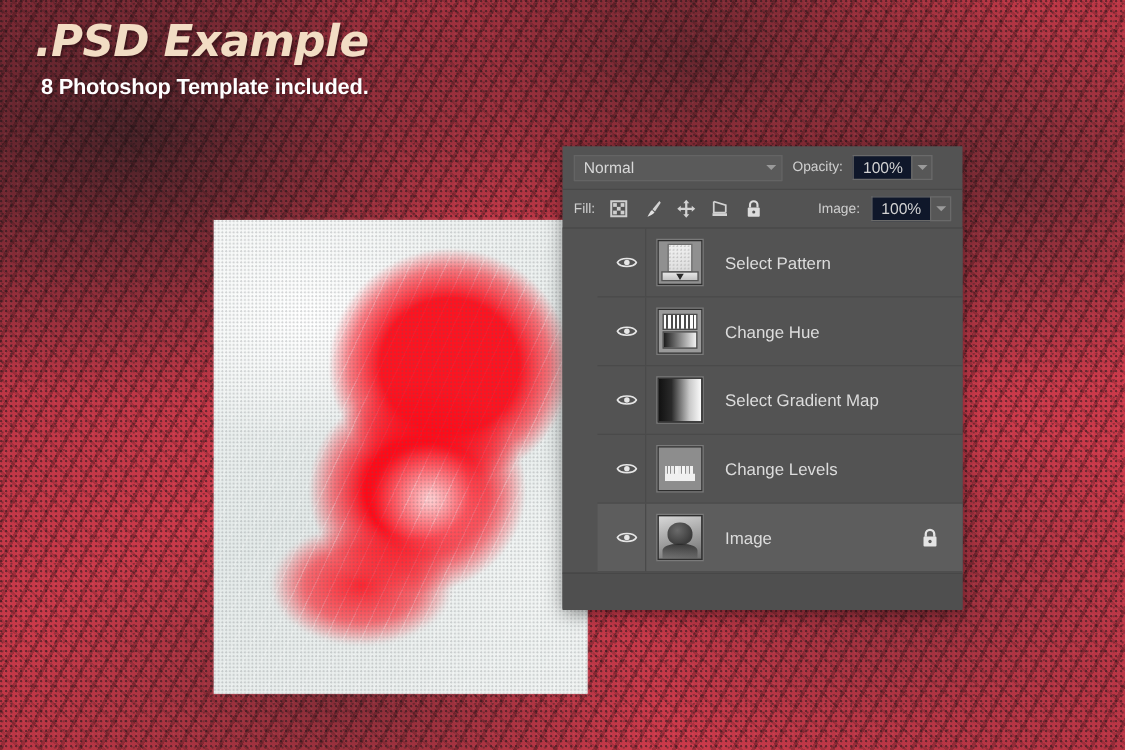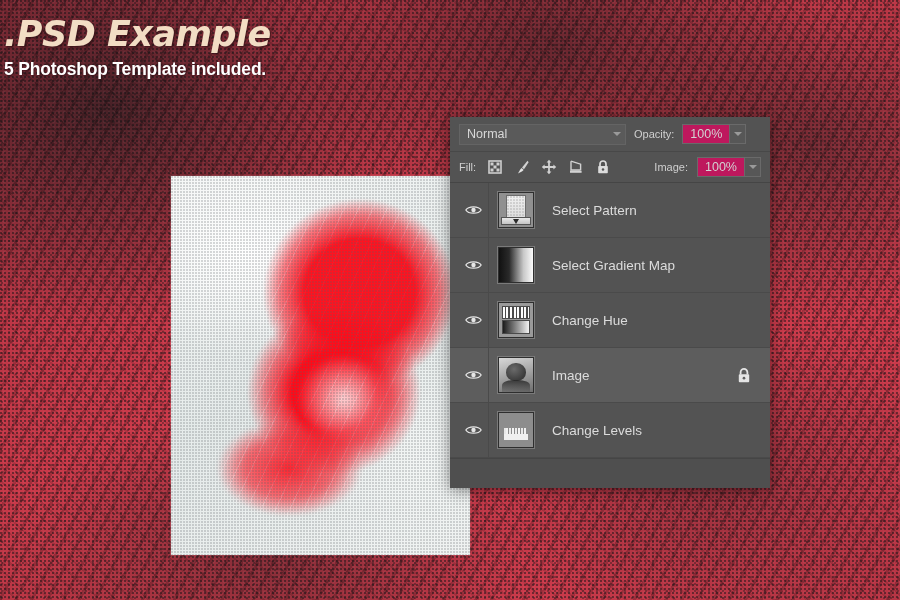--- a/index.html
+++ b/index.html
@@ -51,21 +51,21 @@
       radial-gradient(circle at 4px 2px, rgba(245,235,235,0.07) 0.6px, transparent 0.9px);
     background-size: 4px 4px, 7px 7px, 5px 5px;
     opacity: .9;
   }
   .bg-vignette {
     position: absolute; inset: 0;
     background: radial-gradient(ellipse 110% 110% at 50% 45%, rgba(0,0,0,0) 55%, rgba(18,14,16,0.38) 100%);
   }
 
   
-  .headline-wrap { position: absolute; left: 4px; top: 16px; }
+  .headline-wrap { position: absolute; left: 28px; top: 16px; text-align: right; }
   .headline {
     font-family: "DejaVu Sans", sans-serif;
     font-size: 35px;
     font-weight: 700;
     font-style: italic;
     letter-spacing: -0.5px;
     color: #f2ddc4;
     text-shadow:
       1px 1px 0 rgba(60,20,26,0.55),
       2px 2px 2px rgba(40,14,18,0.35);
@@ -180,21 +180,21 @@
     border-right: 4px solid transparent;
     border-top: 4px solid #9a9a9a;
   }
   .fld-label {
     font-size: 11px;
     color: #cfcfcf;
     white-space: nowrap;
   }
   .num-box {
     width: 47px; height: 20px;
-    background: #be185d;
+    background: #0f172a;
     border: 1px solid #6a6a6a;
     border-right: none;
     display: flex; align-items: center; justify-content: center;
     color: #d2d2d2;
     font-size: 12.5px;
   }
   .num-stepper {
     width: 17px; height: 20px;
     background: #575757;
     border: 1px solid #6a6a6a;
@@ -207,21 +207,21 @@
     align-items: center;
     height: 31px;
     padding: 0 9px;
     gap: 9px;
     border-bottom: 1px solid #454545;
   }
   .lock-icons { display: flex; align-items: center; gap: 11px; margin-left: 2px; }
   .lock-icon { width: 16px; height: 16px; display: block; }
   .lock-spacer { flex: 1; }
 
-  .ps-layers { background: #535353; }
+  .ps-layers { background: #535353; padding-left: 28px; }
   .layer-row {
     position: relative;
     display: flex;
     align-items: center;
     height: 55px;
     border-bottom: 1px solid #4a4a4a;
     padding-left: 8px;
   }
   .layer-row.selected { background: #5d5d5d; }
   .eye-cell {
@@ -370,21 +370,21 @@
 
 <div id="stage">
 
   <div class="bg-base"></div>
   <div class="bg-smear"></div>
   <div class="bg-noise"></div>
   <div class="bg-vignette"></div>
 
   <div class="headline-wrap">
     <div class="headline">.PSD Example</div>
-    <div class="subhead">5 Photoshop Template included.</div>
+    <div class="subhead">8 Photoshop Template included.</div>
   </div>
 
   <div class="artwork">
     <div class="art-paper"></div>
     <div class="art-red-a"></div>
     <div class="art-red-b"></div>
     <div class="art-red-c"></div>
     <div class="art-red-d"></div>
     <div class="art-streaks"></div>
     <div class="art-grain"></div>
@@ -475,40 +475,56 @@
 
       <div class="layer-row">
         <div class="thumb-divider"></div>
         <div class="eye-cell">
           <svg class="eye-icon" viewBox="0 0 20 14">
             <path d="M1 7 C4 2 16 2 19 7 C16 12 4 12 1 7 Z" fill="none" stroke="#e6e6e6" stroke-width="1.5"></path>
             <circle cx="10" cy="7" r="2.6" fill="#e6e6e6"></circle>
           </svg>
         </div>
         <div class="thumb-cell">
-          <div class="th th-grad"></div>
-        </div>
-        <div class="layer-name">Select Gradient Map</div>
+          <div class="th th-hue">
+            <div class="bars"></div>
+            <div class="band"></div>
+          </div>
+        </div>
+        <div class="layer-name">Change Hue</div>
       </div>
 
       <div class="layer-row">
         <div class="thumb-divider"></div>
         <div class="eye-cell">
           <svg class="eye-icon" viewBox="0 0 20 14">
             <path d="M1 7 C4 2 16 2 19 7 C16 12 4 12 1 7 Z" fill="none" stroke="#e6e6e6" stroke-width="1.5"></path>
             <circle cx="10" cy="7" r="2.6" fill="#e6e6e6"></circle>
           </svg>
         </div>
         <div class="thumb-cell">
-          <div class="th th-hue">
-            <div class="bars"></div>
-            <div class="band"></div>
+          <div class="th th-grad"></div>
+        </div>
+        <div class="layer-name">Select Gradient Map</div>
+      </div>
+
+      <div class="layer-row">
+        <div class="thumb-divider"></div>
+        <div class="eye-cell">
+          <svg class="eye-icon" viewBox="0 0 20 14">
+            <path d="M1 7 C4 2 16 2 19 7 C16 12 4 12 1 7 Z" fill="none" stroke="#e6e6e6" stroke-width="1.5"></path>
+            <circle cx="10" cy="7" r="2.6" fill="#e6e6e6"></circle>
+          </svg>
+        </div>
+        <div class="thumb-cell">
+          <div class="th th-levels">
+            <div class="histo"></div>
           </div>
         </div>
-        <div class="layer-name">Change Hue</div>
+        <div class="layer-name">Change Levels</div>
       </div>
 
       <div class="layer-row selected">
         <div class="thumb-divider"></div>
         <div class="eye-cell">
           <svg class="eye-icon" viewBox="0 0 20 14">
             <path d="M1 7 C4 2 16 2 19 7 C16 12 4 12 1 7 Z" fill="none" stroke="#e6e6e6" stroke-width="1.5"></path>
             <circle cx="10" cy="7" r="2.6" fill="#e6e6e6"></circle>
           </svg>
         </div>
@@ -518,34 +534,18 @@
         <div class="layer-name">Image</div>
         <div class="layer-lock">
           <svg width="16" height="17" viewBox="0 0 16 17">
             <path d="M4.6 7.4 L4.6 5.2 A3.4 3.4 0 0 1 11.4 5.2 L11.4 7.4" fill="none" stroke="#e4e4e4" stroke-width="1.8"></path>
             <rect x="2.8" y="7.2" width="10.4" height="8" rx="0.9" fill="#e4e4e4"></rect>
             <circle cx="8" cy="11.2" r="1.35" fill="#5d5d5d"></circle>
           </svg>
         </div>
       </div>
 
-      <div class="layer-row">
-        <div class="thumb-divider"></div>
-        <div class="eye-cell">
-          <svg class="eye-icon" viewBox="0 0 20 14">
-            <path d="M1 7 C4 2 16 2 19 7 C16 12 4 12 1 7 Z" fill="none" stroke="#e6e6e6" stroke-width="1.5"></path>
-            <circle cx="10" cy="7" r="2.6" fill="#e6e6e6"></circle>
-          </svg>
-        </div>
-        <div class="thumb-cell">
-          <div class="th th-levels">
-            <div class="histo"></div>
-          </div>
-        </div>
-        <div class="layer-name">Change Levels</div>
-      </div>
-
     </div>
 
     <div class="ps-footer"></div>
   </div>
 
 </div>
 
 </body></html>

